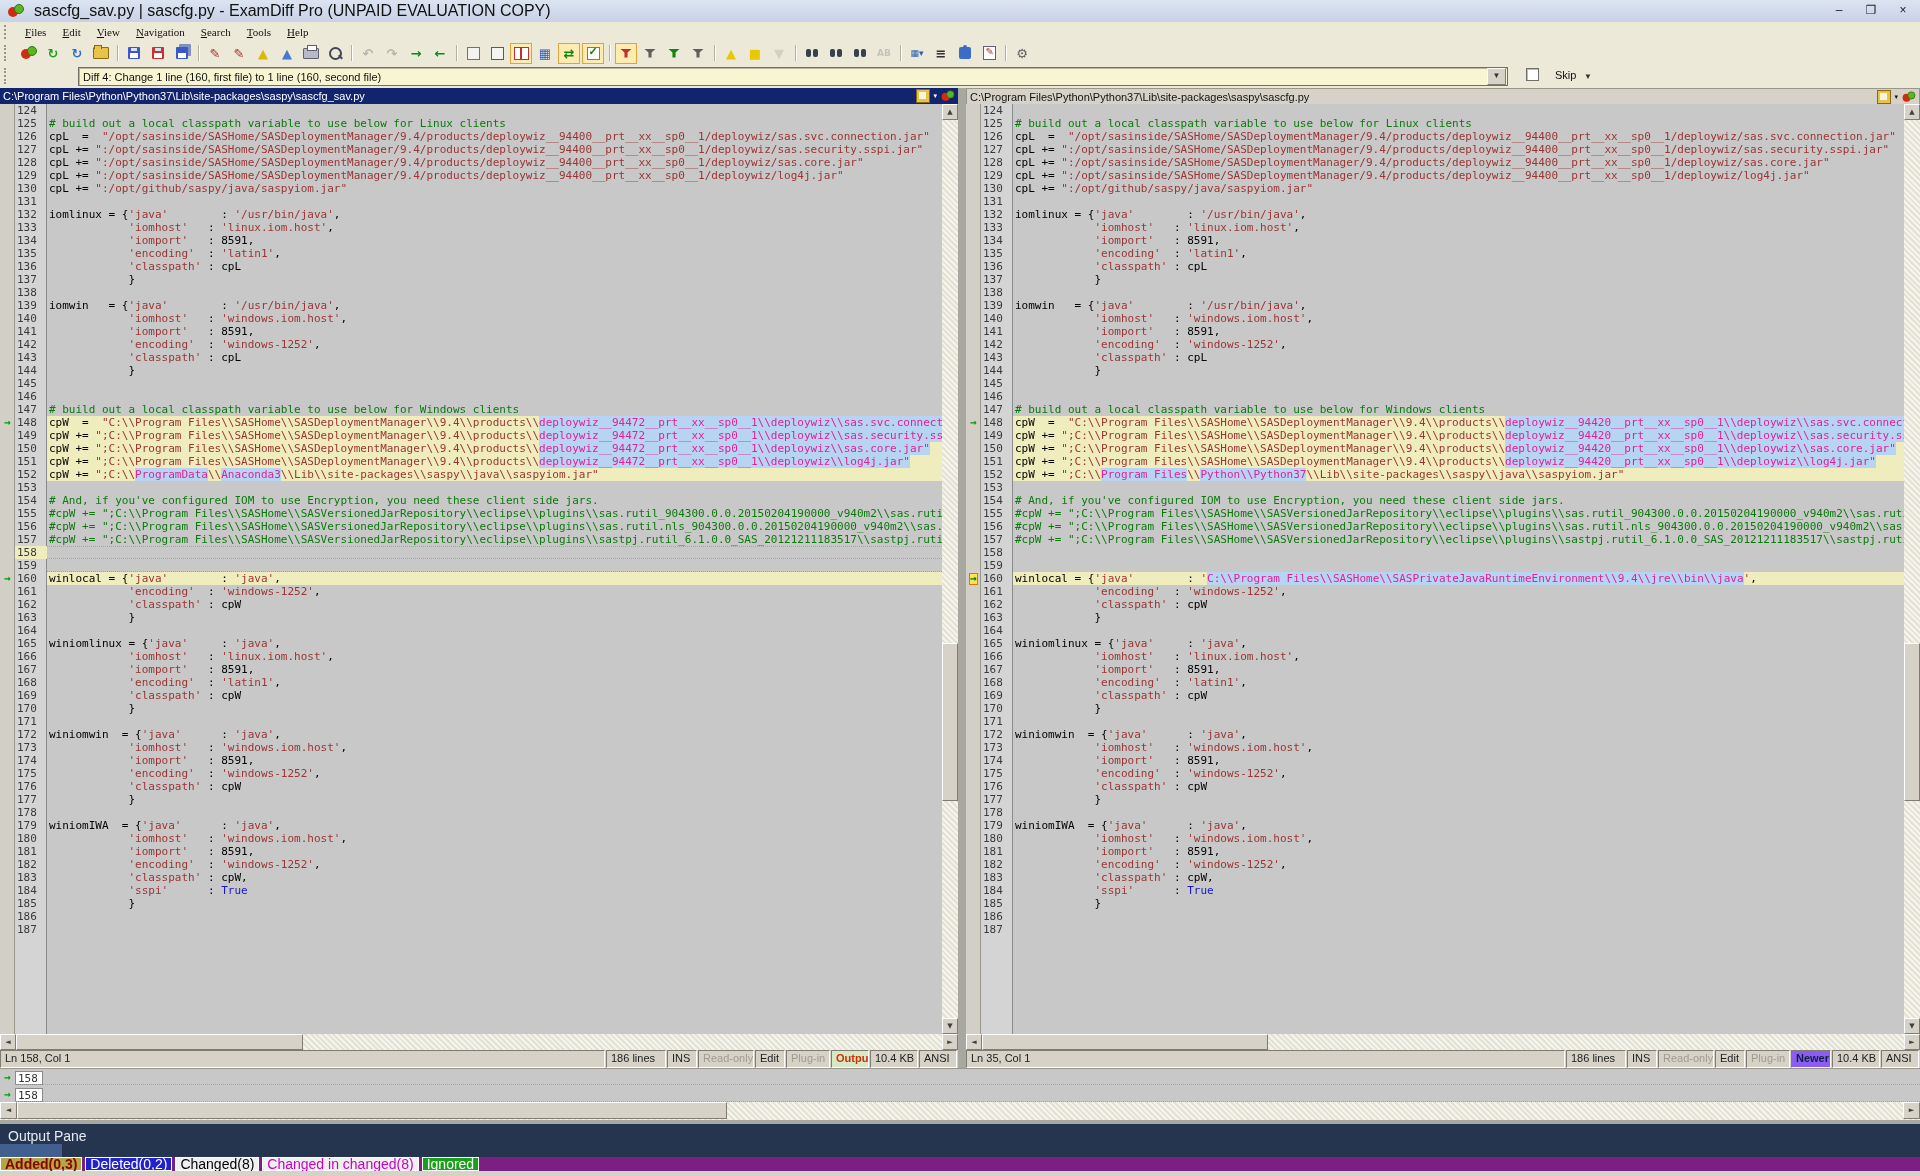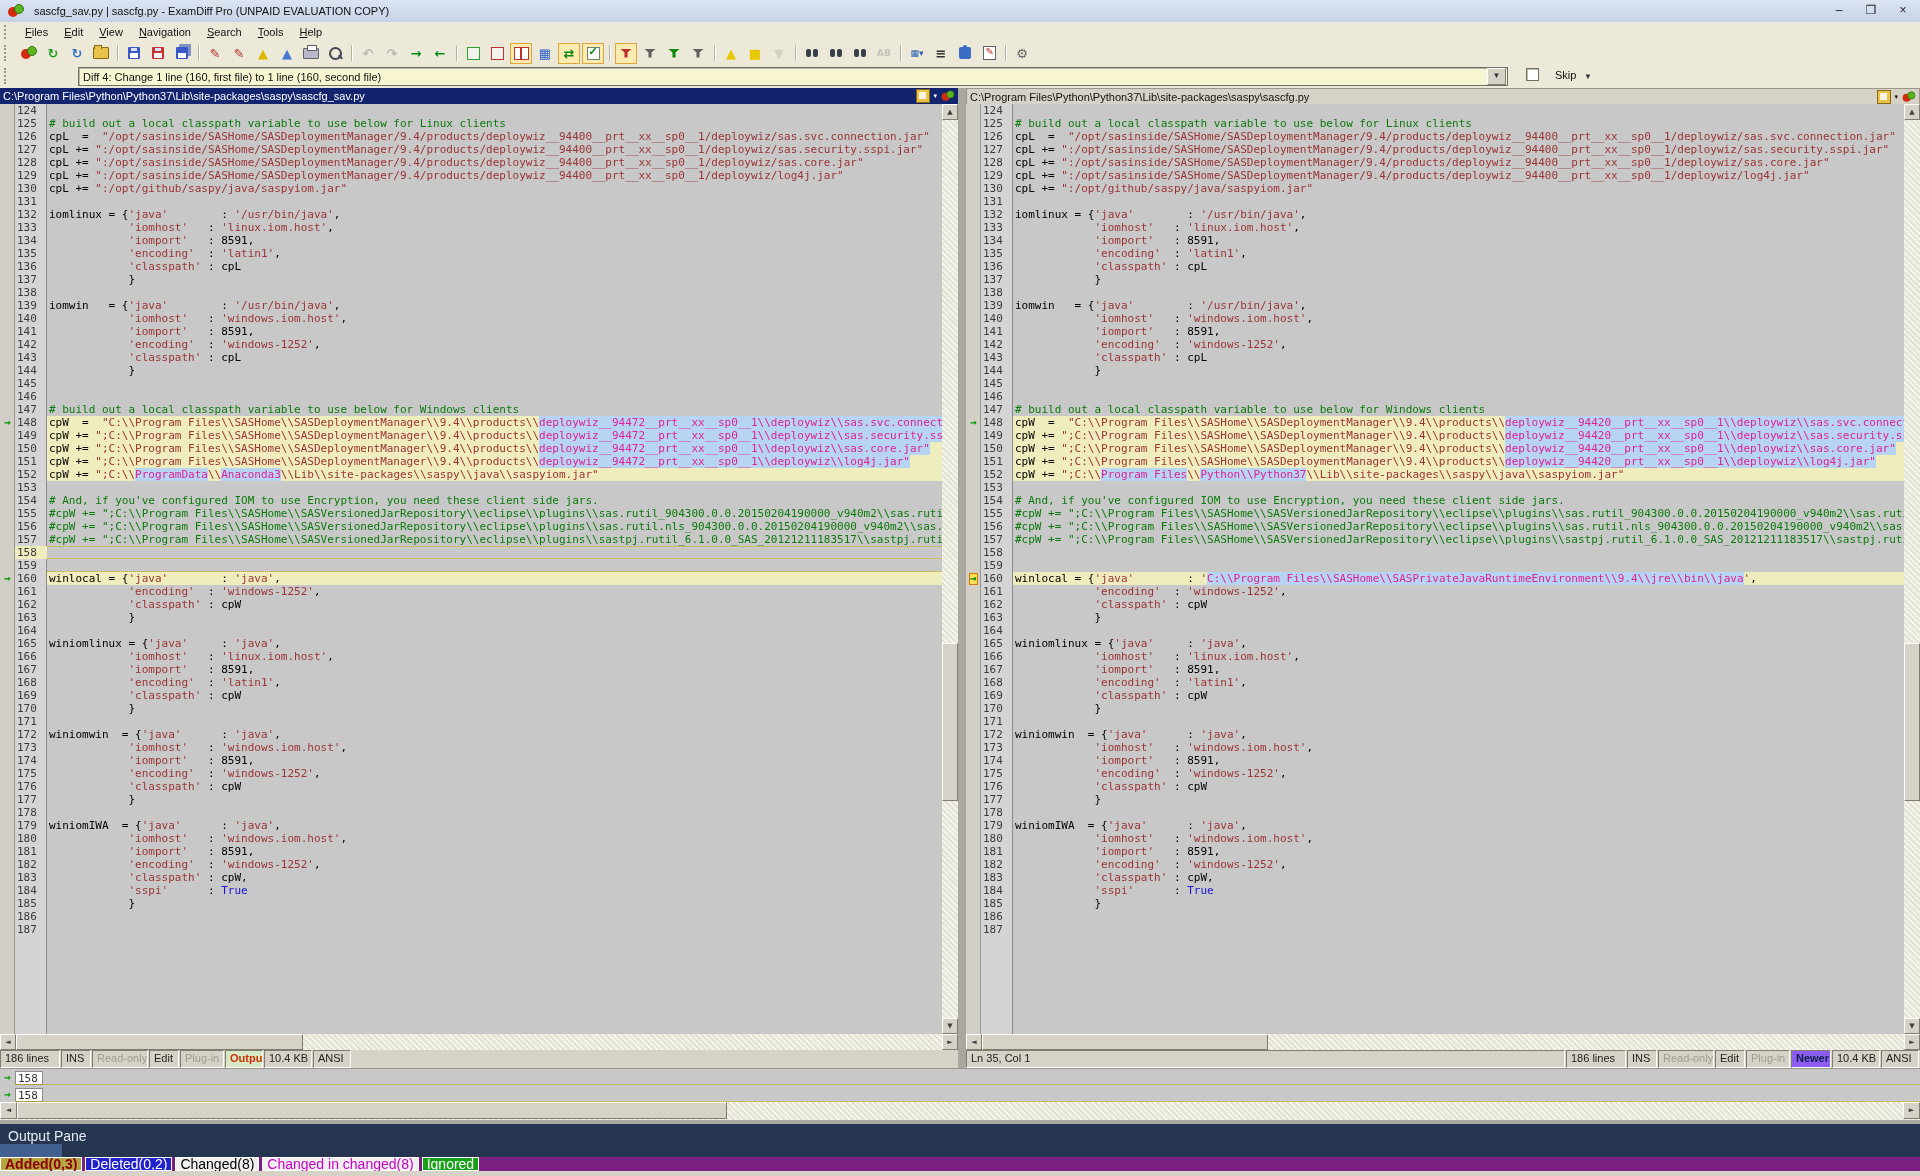--- a/index.html
+++ b/index.html
@@ -6,32 +6,32 @@
   body{width:1920px;height:1176px;position:relative;overflow:hidden;
        background:#A8A8A0;font-family:"Liberation Sans",sans-serif;
        -webkit-font-smoothing:none;}
   .abs{position:absolute;}
 
   
   #titlebar{left:0;top:0;width:1920px;height:22px;
     background:linear-gradient(#DCE4F2,#C8D2E6);display:flex;align-items:center;
     border-bottom:1px solid #98A4B8;}
   #titlebar .apples{margin-left:8px;}
-  #title-text{font-size:11px;color:#101010;margin-left:10px;}
+  #title-text{font-size:16px;color:#101010;margin-left:10px;}
   #winbtns{position:absolute;right:6px;top:2px;display:flex;gap:10px;}
   .winbtn{width:22px;height:16px;text-align:center;font-size:12px;line-height:16px;color:#222;cursor:default;}
 
   
   .apples{width:16px;height:14px;position:relative;display:inline-block;}
   .apples i{position:absolute;width:10px;height:10px;border-radius:50%;}
   .apples i:first-child{left:0;top:3px;background:#D42A10;}
   .apples i:last-child{left:6px;top:0;background:#5CB41E;border:1px solid #2E7A10;width:8px;height:8px;}
 
   
-  #menubar{left:0;top:22px;width:1920px;height:20px;background:#ECE9D8;display:flex;align-items:center;}
+  #menubar{left:0;top:22px;width:1920px;height:20px;background:#ECE9D8;display:flex;align-items:center;font-family:Liberation Serif, serif;}
   .grip{width:5px;height:70%;border-left:2px dotted #9A968A;margin:0 6px 0 4px;}
   .menu-item{padding:2px 8px;font-size:11px;color:#111;}
   .menu-item u{text-decoration:underline;}
 
   
   #toolbar{left:0;top:42px;width:1920px;height:22px;background:#ECE9D8;display:flex;align-items:center;}
   .tbtn{width:20px;height:19px;display:inline-flex;align-items:center;justify-content:center;
         margin:0 1px;border:1px solid transparent;}
   .tbtn.act{background:#FDEBB0;border:1px solid #E0A43C;}
   .tbtn.dim{opacity:.42;}
@@ -518,20 +518,21 @@
       <div class="hsb sb-track">
         <span class="sb-btn lf">◄</span>
         <span class="sb-thumb"></span>
         <span class="sb-btn rt">►</span>
       </div>
     </div>
 </div>
 
 <div id="statusrow" class="abs">
   <div class="statusbar" id="status-left">
+      <span class="seg grow">Ln 158, Col 1</span>
       <span class="seg" style="width: 60px;">186 lines</span>
       <span class="seg" style="width: 30px;">INS</span>
       <span class="seg dim" style="width: 56px;">Read-only</span>
       <span class="seg" style="width: 30px;">Edit</span>
       <span class="seg dim" style="width: 44px;">Plug-in</span>
       <span class="seg older" style="width: 38px;">Output</span>
       <span class="seg" style="width: 48px;">10.4 KB</span>
       <span class="seg" style="width: 38px;">ANSI</span>
     </div>
   <div class="statusbar" id="status-right">

